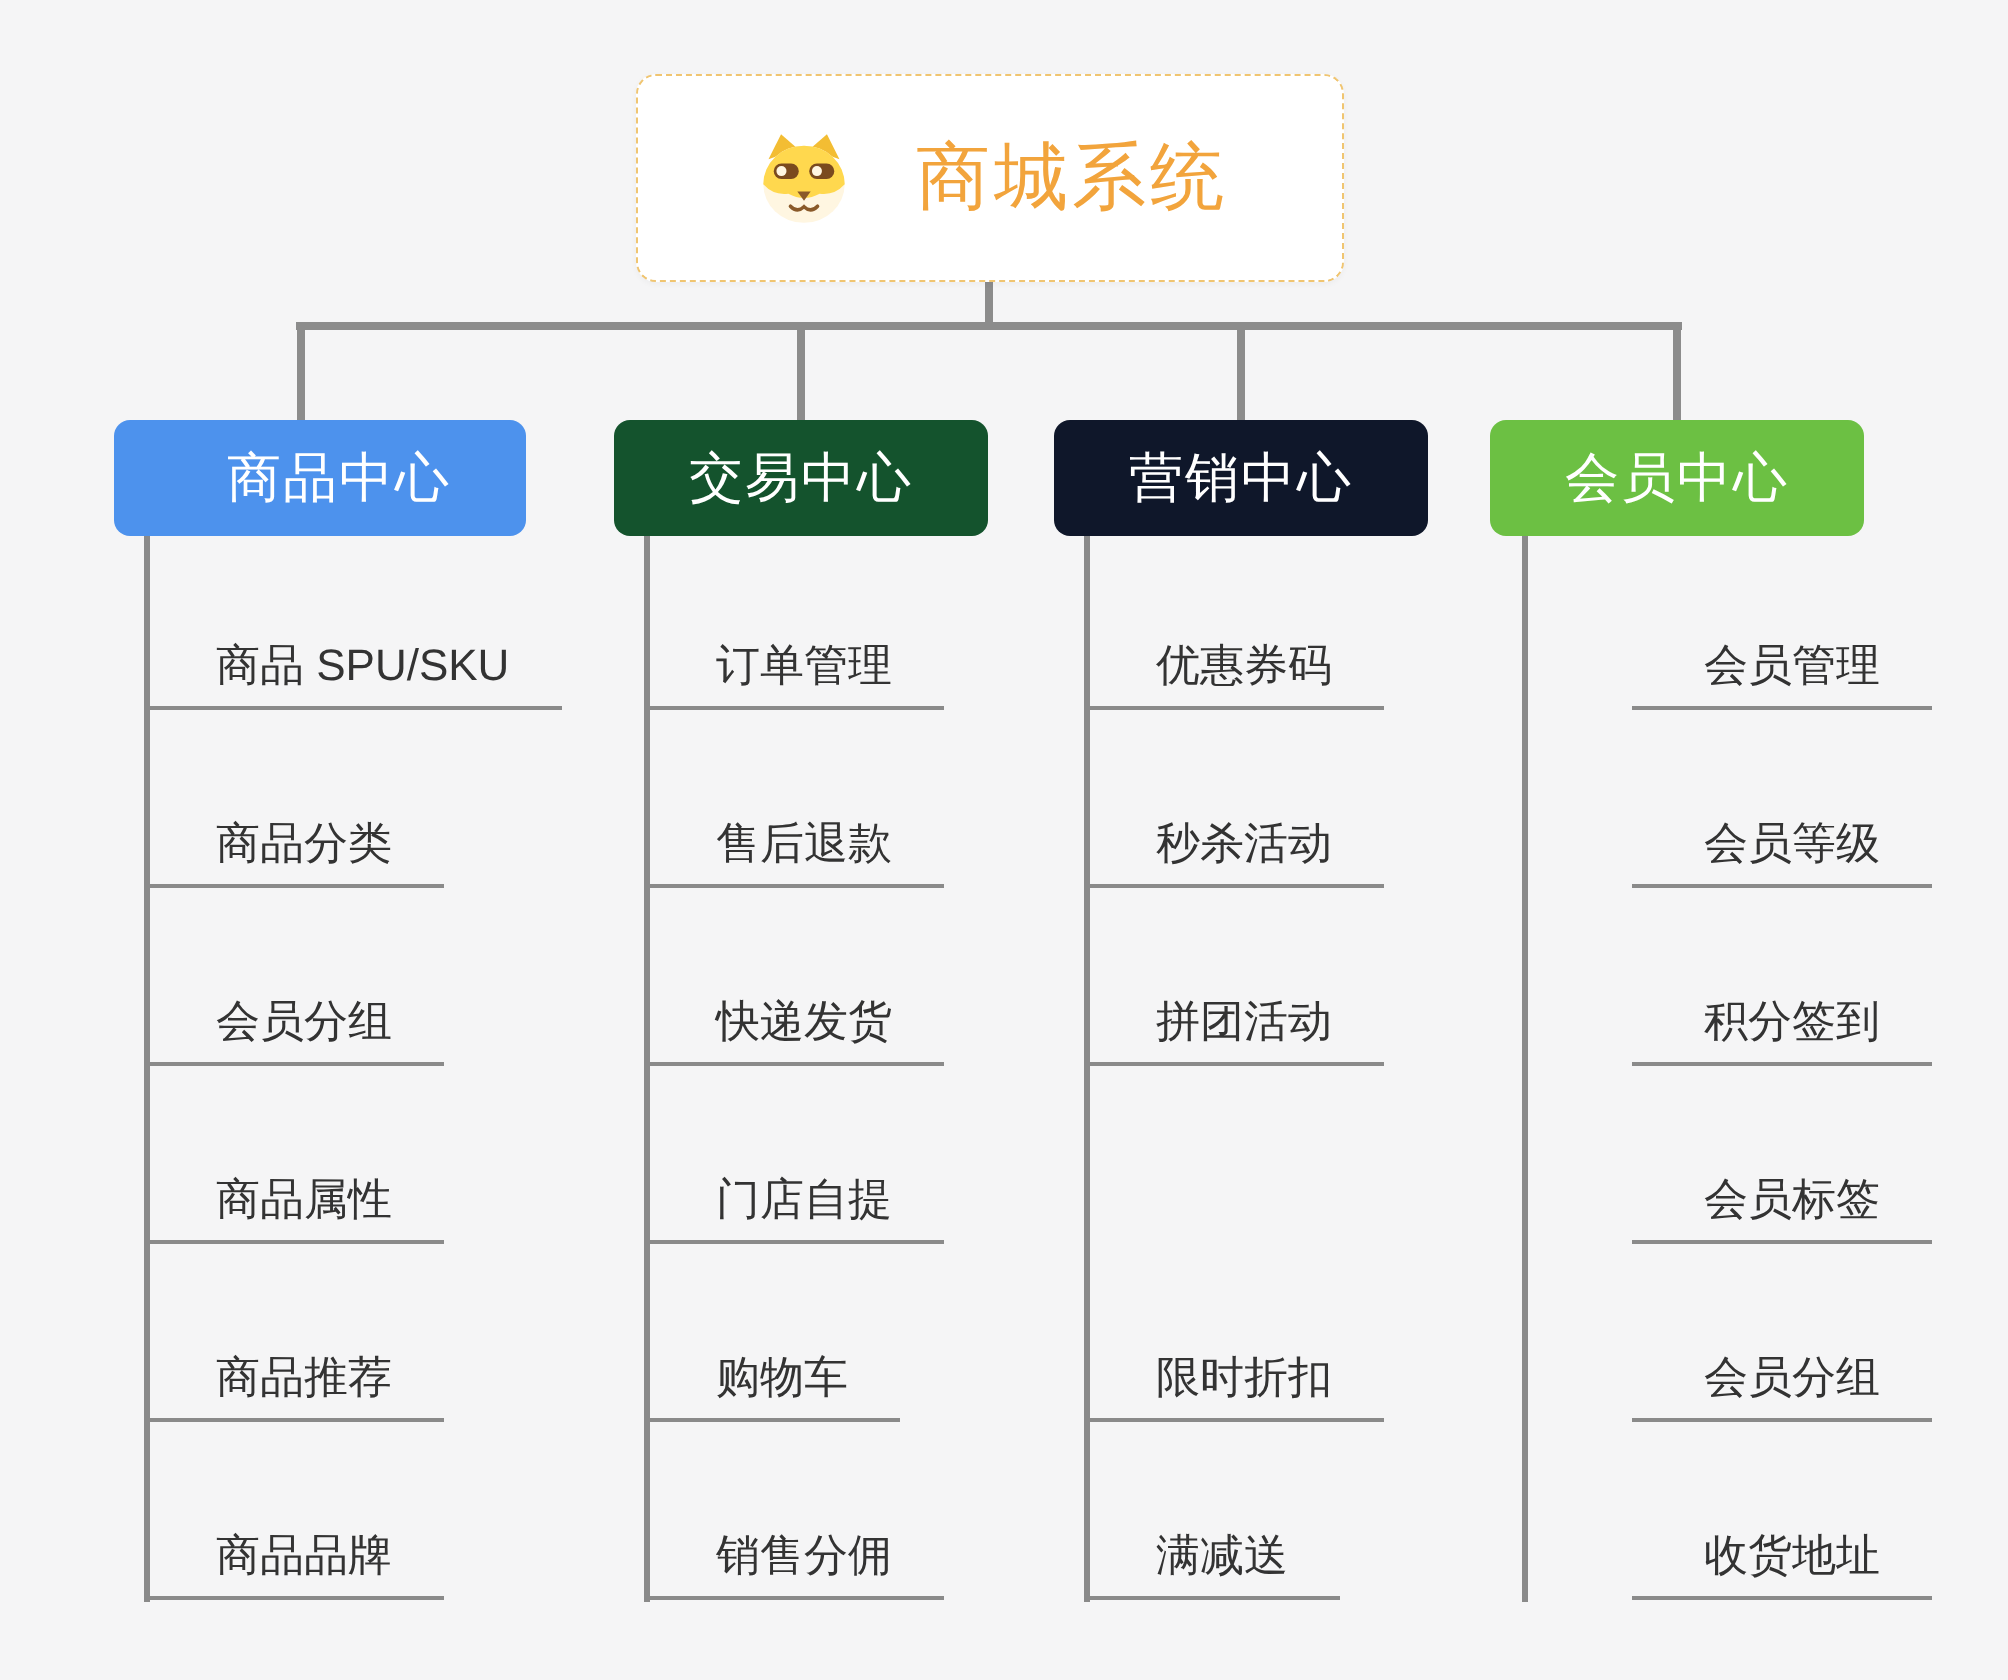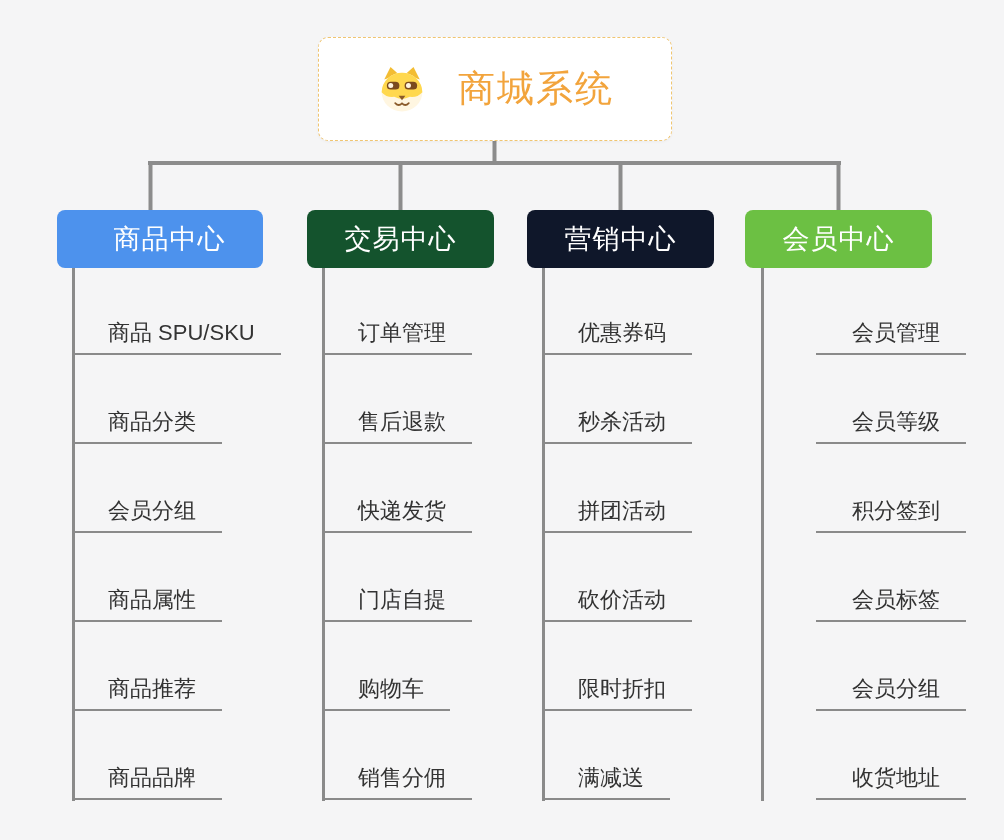--- a/index.html
+++ b/index.html
@@ -104,21 +104,20 @@
   <div class="leaf c1 r0">订单管理</div>
   <div class="leaf c1 r1">售后退款</div>
   <div class="leaf c1 r2">快递发货</div>
   <div class="leaf c1 r3">门店自提</div>
   <div class="leaf c1 r4">购物车</div>
   <div class="leaf c2 r0">优惠券码</div>
 
   <div class="leaf c1 r5">销售分佣</div>
   <div class="leaf c2 r1">秒杀活动</div>
   <div class="leaf c2 r2">拼团活动</div>
-  <div class="leaf c2 r3">砍价活动</div>
   <div class="leaf c2 r4">限时折扣</div>
   <div class="leaf c2 r5">满减送</div>
 
   <div class="leaf c3 r0">会员管理</div>
   <div class="leaf c3 r1">会员等级</div>
   <div class="leaf c3 r2">积分签到</div>
   <div class="leaf c3 r3">会员标签</div>
   <div class="leaf c3 r4">会员分组</div>
   <div class="leaf c3 r5">收货地址</div>
 

